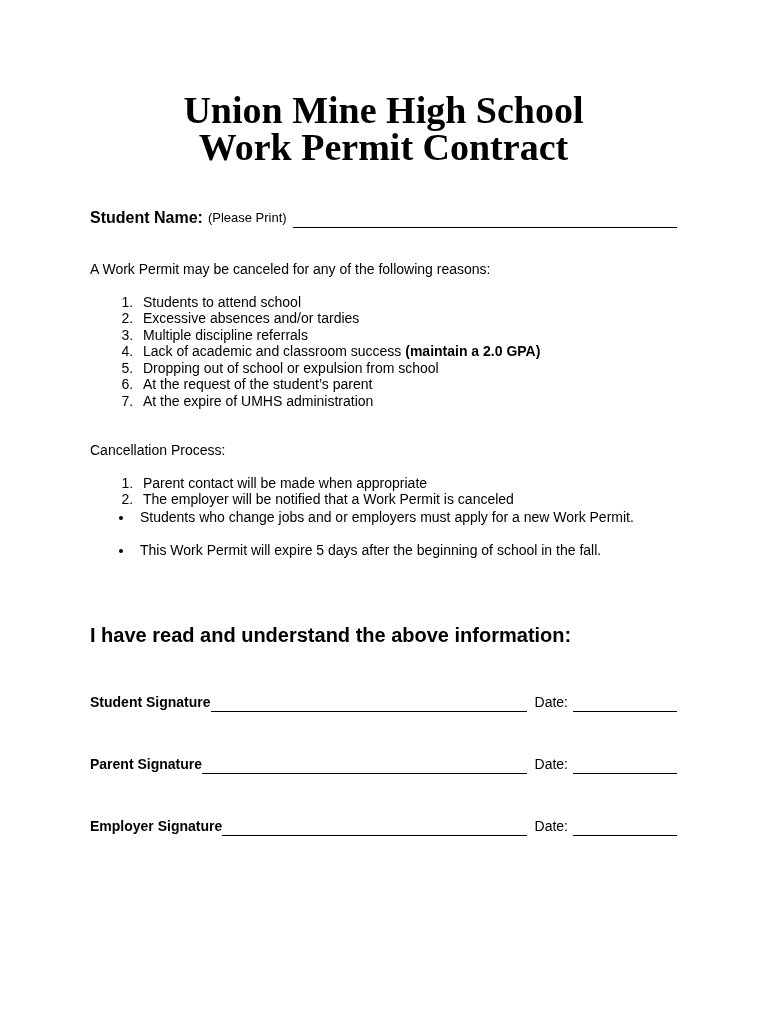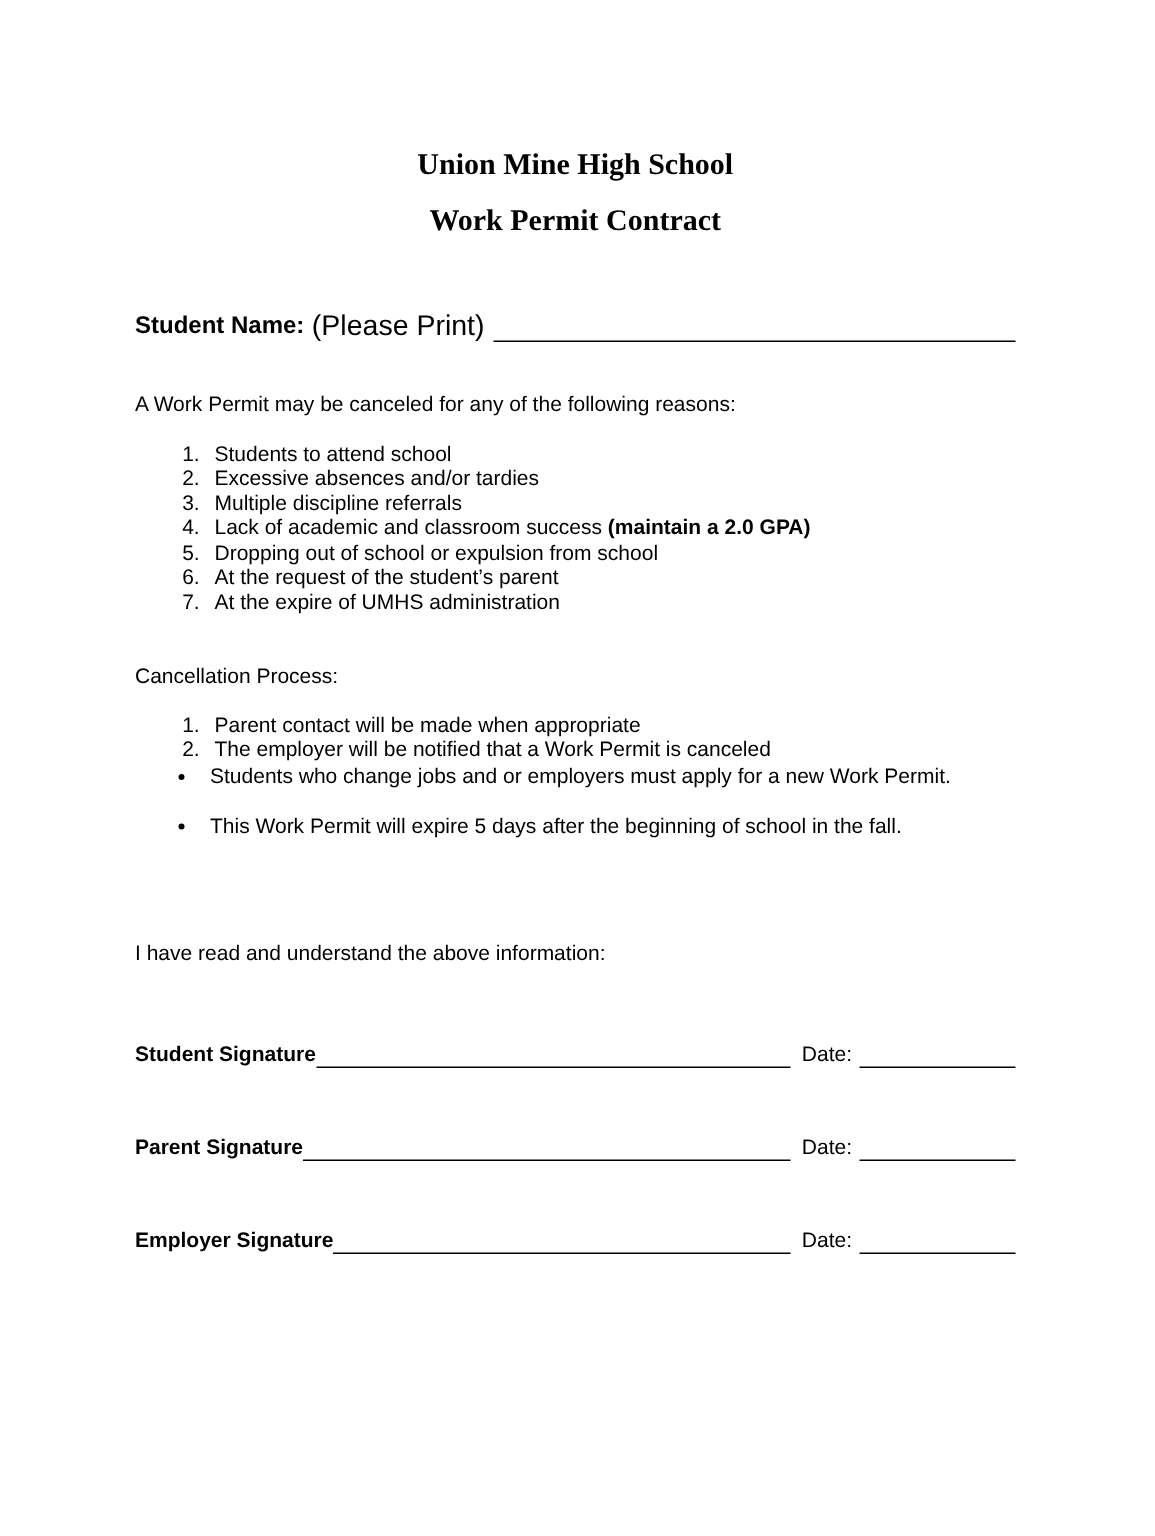--- a/index.html
+++ b/index.html
@@ -11,35 +11,35 @@
     background: #ffffff;
     color: #000000;
     font-family: "Liberation Sans", sans-serif;
     font-size: 14px;
     line-height: 16.5px;
     padding: 92px 93px 0 90px;
   }
   .doc-title {
     font-family: "Liberation Serif", serif;
     font-weight: bold;
-    font-size: 20px;
+    font-size: 38px;
     line-height: 37px;
     text-align: center;
     margin: 0;
   }
   .student-name-row {
     display: flex;
     align-items: stretch;
     margin-top: 42px;
     font-size: 16px;
     line-height: 20px;
     white-space: nowrap;
   }
   .student-name-row .label { font-weight: bold; }
-  .student-name-row .hint { font-size: 19px; padding: 0 6px 0 5px; }
+  .student-name-row .hint { font-size: 13px; padding: 0 6px 0 5px; }
   .fill-line {
     flex: 1 1 auto;
     border-bottom: 1px solid #000;
     min-width: 40px;
   }
   .intro {
     margin: 38px 0 0 0;
   }
   .bold-italic { font-weight: bold; font-style: italic; }
   .section-heading {
@@ -50,22 +50,22 @@
     padding: 0 0 0 47px;
   }
   ol li { padding-left: 6px; margin: 0; }
   ul.note-list {
     margin: 1px 0 0 0;
     padding: 0 0 0 44px;
   }
   ul.note-list li { padding-left: 6px; }
   ul.note-list li + li { margin-top: 16.5px; }
   .ack-heading {
-    font-weight: normal;
-    font-size: 14px;
+    font-weight: bold;
+    font-size: 20px;
     line-height: 22px;
     margin: 66px 0 0 0;
   }
   .sig-row {
     display: flex;
     align-items: stretch;
     white-space: nowrap;
     line-height: 20px;
   }
   .sig-row.first { margin-top: 46px; }

